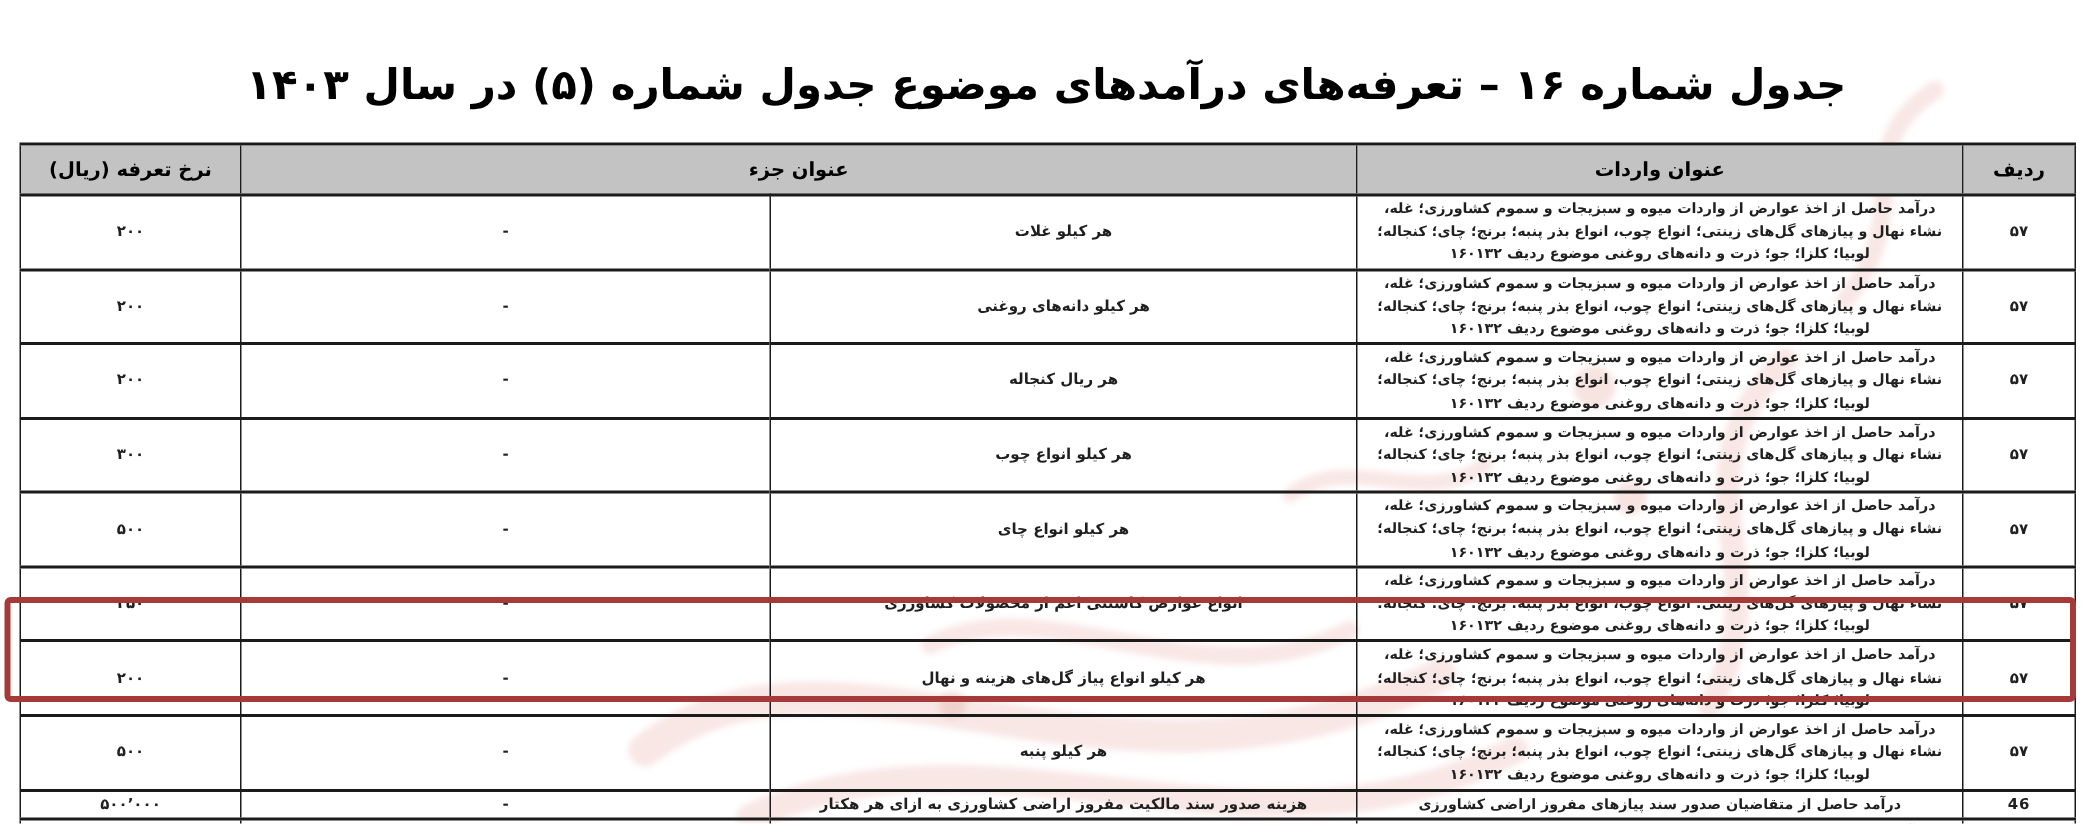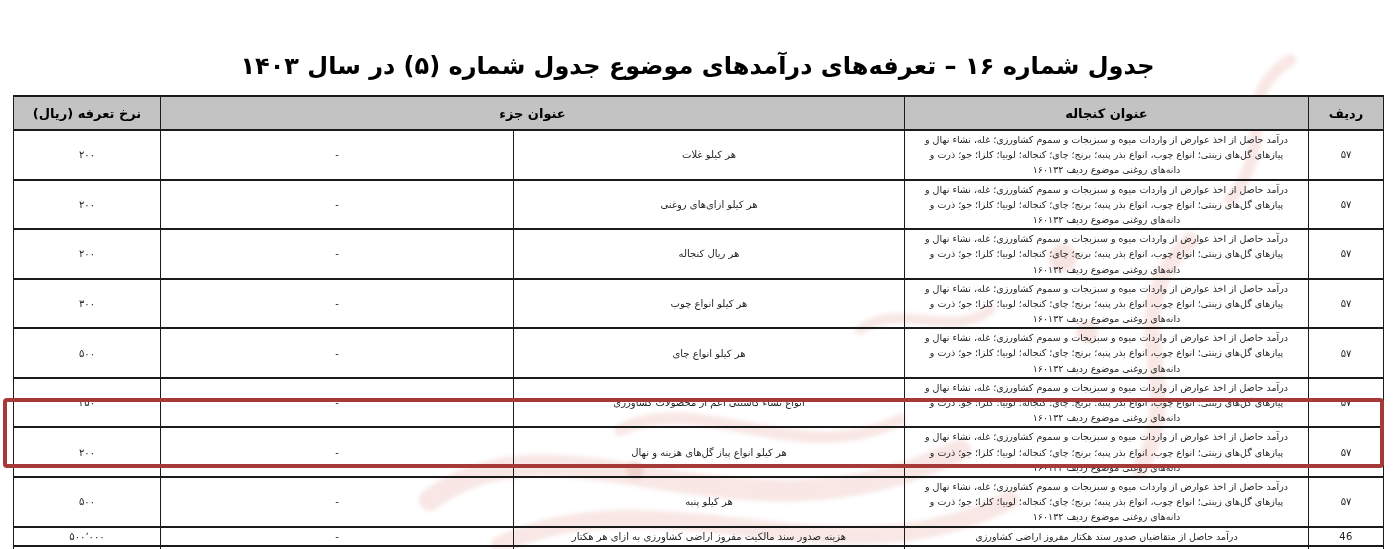--- a/index.html
+++ b/index.html
@@ -2,33 +2,33 @@
 <html lang="fa"><head>
 <meta charset="utf-8">
 <style>
   html,body{margin:0;padding:0;}
   body{
     width:1395px;height:549px;position:relative;background:#ffffff;
     font-family:"DejaVu Sans","Liberation Sans",sans-serif;overflow:hidden;
   }
   .page-title{
     position:absolute;top:40px;left:0;width:1395px;text-align:center;
-    direction:rtl;font-size:24px;font-weight:bold;color:#000;z-index:2;margin-top:12px;
+    direction:rtl;font-size:28px;font-weight:bold;color:#000;z-index:2;
   }
   .watermark{position:absolute;top:0;left:0;z-index:0;pointer-events:none;filter:blur(2px);}
   .tbl-wrap{position:absolute;top:95px;left:14px;width:1370px;direction:rtl;z-index:1;}
   table.tariff{border-collapse:collapse;width:1370px;table-layout:fixed;background:transparent;}
   col.c-radif{width:75px;}
   col.c-tariff{width:404px;}
   col.c-comp{width:391px;}
   col.c-dash{width:353px;}
   col.c-rate{width:147px;}
   .tariff th,.tariff td{
     border:1px solid #1b1b1b;border-top-width:2px;border-bottom-width:2px;
-    text-align:center;vertical-align:middle;padding:1px 6px;overflow:hidden;
+    text-align:center;vertical-align:middle;padding:1px 6px;overflow:hidden;font-weight:bold;
   }
   .tariff thead th{
     background:#c3c3c3;font-size:13px;font-weight:bold;height:30px;color:#000;
   }
   .tariff td{font-size:10px;color:#1f1f1f;background:transparent;}
   td.tariff-title-cell{font-size:9.5px;line-height:1.6;padding:1px 10px;}
   td.rate-cell,td.radif-cell{font-size:10px;letter-spacing:.5px;text-align:center;}
   tr.h30{height:30px;} tr.h19{height:19px;} tr.h17{height:17px;}
   .red-box{
     position:absolute;left:3px;top:398px;width:1381px;height:70px;
@@ -62,37 +62,37 @@
     <colgroup>
       <col class="c-radif">
         <col class="c-tariff">
         <col class="c-comp">
         <col class="c-dash">
         <col class="c-rate">
     </colgroup>
     <thead>
       <tr>
         <th>ردیف</th>
-        <th>عنوان کنجاله</th>
+        <th>عنوان واردات</th>
         <th colspan="2">عنوان جزء</th>
         <th>نرخ تعرفه (ریال)</th>
       </tr>
     </thead>
     <tbody>
         <tr class="h30">
           <td class="radif-cell">۵۷</td>
           <td class="tariff-title-cell">درآمد حاصل از اخذ عوارض از واردات میوه و سبزیجات و سموم کشاورزی؛ غله، نشاء نهال و پیازهای گل‌های زینتی؛ انواع چوب، انواع بذر پنبه؛ برنج؛ چای؛ کنجاله؛ لوبیا؛ کلزا؛ جو؛ ذرت و دانه‌های روغنی موضوع ردیف ۱۶۰۱۳۲</td>
           <td class="component-title-cell">هر کیلو غلات</td>
           <td class="dash-cell">-</td>
           <td class="rate-cell">۲۰۰</td>
         </tr>
         <tr class="h30">
           <td class="radif-cell">۵۷</td>
           <td class="tariff-title-cell">درآمد حاصل از اخذ عوارض از واردات میوه و سبزیجات و سموم کشاورزی؛ غله، نشاء نهال و پیازهای گل‌های زینتی؛ انواع چوب، انواع بذر پنبه؛ برنج؛ چای؛ کنجاله؛ لوبیا؛ کلزا؛ جو؛ ذرت و دانه‌های روغنی موضوع ردیف ۱۶۰۱۳۲</td>
-          <td class="component-title-cell">هر کیلو ازای‌های روغنی</td>
+          <td class="component-title-cell">هر کیلو دانه‌های روغنی</td>
           <td class="dash-cell">-</td>
           <td class="rate-cell">۲۰۰</td>
         </tr>
         <tr class="h30">
           <td class="radif-cell">۵۷</td>
           <td class="tariff-title-cell">درآمد حاصل از اخذ عوارض از واردات میوه و سبزیجات و سموم کشاورزی؛ غله، نشاء نهال و پیازهای گل‌های زینتی؛ انواع چوب، انواع بذر پنبه؛ برنج؛ چای؛ کنجاله؛ لوبیا؛ کلزا؛ جو؛ ذرت و دانه‌های روغنی موضوع ردیف ۱۶۰۱۳۲</td>
           <td class="component-title-cell">هر ریال کنجاله</td>
           <td class="dash-cell">-</td>
           <td class="rate-cell">۲۰۰</td>
         </tr>
@@ -106,41 +106,41 @@
         <tr class="h30">
           <td class="radif-cell">۵۷</td>
           <td class="tariff-title-cell">درآمد حاصل از اخذ عوارض از واردات میوه و سبزیجات و سموم کشاورزی؛ غله، نشاء نهال و پیازهای گل‌های زینتی؛ انواع چوب، انواع بذر پنبه؛ برنج؛ چای؛ کنجاله؛ لوبیا؛ کلزا؛ جو؛ ذرت و دانه‌های روغنی موضوع ردیف ۱۶۰۱۳۲</td>
           <td class="component-title-cell">هر کیلو انواع چای</td>
           <td class="dash-cell">-</td>
           <td class="rate-cell">۵۰۰</td>
         </tr>
         <tr class="h30">
           <td class="radif-cell">۵۷</td>
           <td class="tariff-title-cell">درآمد حاصل از اخذ عوارض از واردات میوه و سبزیجات و سموم کشاورزی؛ غله، نشاء نهال و پیازهای گل‌های زینتی؛ انواع چوب، انواع بذر پنبه؛ برنج؛ چای؛ کنجاله؛ لوبیا؛ کلزا؛ جو؛ ذرت و دانه‌های روغنی موضوع ردیف ۱۶۰۱۳۲</td>
-          <td class="component-title-cell">انواع نشاء کاشتنی اعم از محصولات کشاورزی</td>
+          <td class="component-title-cell">انواع عوارض کاشتنی اعم از محصولات کشاورزی</td>
           <td class="dash-cell">-</td>
           <td class="rate-cell">۲۵۰</td>
         </tr>
         <tr class="h30">
           <td class="radif-cell">۵۷</td>
           <td class="tariff-title-cell">درآمد حاصل از اخذ عوارض از واردات میوه و سبزیجات و سموم کشاورزی؛ غله، نشاء نهال و پیازهای گل‌های زینتی؛ انواع چوب، انواع بذر پنبه؛ برنج؛ چای؛ کنجاله؛ لوبیا؛ کلزا؛ جو؛ ذرت و دانه‌های روغنی موضوع ردیف ۱۶۰۱۳۲</td>
           <td class="component-title-cell">هر کیلو انواع پیاز گل‌های هزینه و نهال</td>
           <td class="dash-cell">-</td>
           <td class="rate-cell">۲۰۰</td>
         </tr>
         <tr class="h30">
           <td class="radif-cell">۵۷</td>
           <td class="tariff-title-cell">درآمد حاصل از اخذ عوارض از واردات میوه و سبزیجات و سموم کشاورزی؛ غله، نشاء نهال و پیازهای گل‌های زینتی؛ انواع چوب، انواع بذر پنبه؛ برنج؛ چای؛ کنجاله؛ لوبیا؛ کلزا؛ جو؛ ذرت و دانه‌های روغنی موضوع ردیف ۱۶۰۱۳۲</td>
           <td class="component-title-cell">هر کیلو پنبه</td>
           <td class="dash-cell">-</td>
           <td class="rate-cell">۵۰۰</td>
         </tr>
         <tr class="h19">
           <td class="radif-cell">46</td>
-          <td class="tariff-title-cell">درآمد حاصل از متقاضیان صدور سند هکتار مفروز اراضی کشاورزی</td>
+          <td class="tariff-title-cell">درآمد حاصل از متقاضیان صدور سند پیازهای مفروز اراضی کشاورزی</td>
           <td class="component-title-cell">هزینه صدور سند مالکیت مفروز اراضی کشاورزی به ازای هر هکتار</td>
           <td class="dash-cell">-</td>
           <td class="rate-cell">۵۰۰٬۰۰۰</td>
         </tr>
         <tr class="h17">
           <td class="radif-cell">۵۹</td>
           <td class="tariff-title-cell">درآمد حاصل از ردیابی، رهگیری و نظارت (کنترل) اصالت کالاهای سلامت‌محور ردیف ۱۴۰۱۸۷</td>
           <td class="component-title-cell">بابت هر شناسه رهگیری در سامانه‌های نظارت (کنترل) و اصالت‌سنجی سازمان غذا و دارو</td>
           <td class="dash-cell">-</td>
           <td class="rate-cell">۲۰۰</td>

